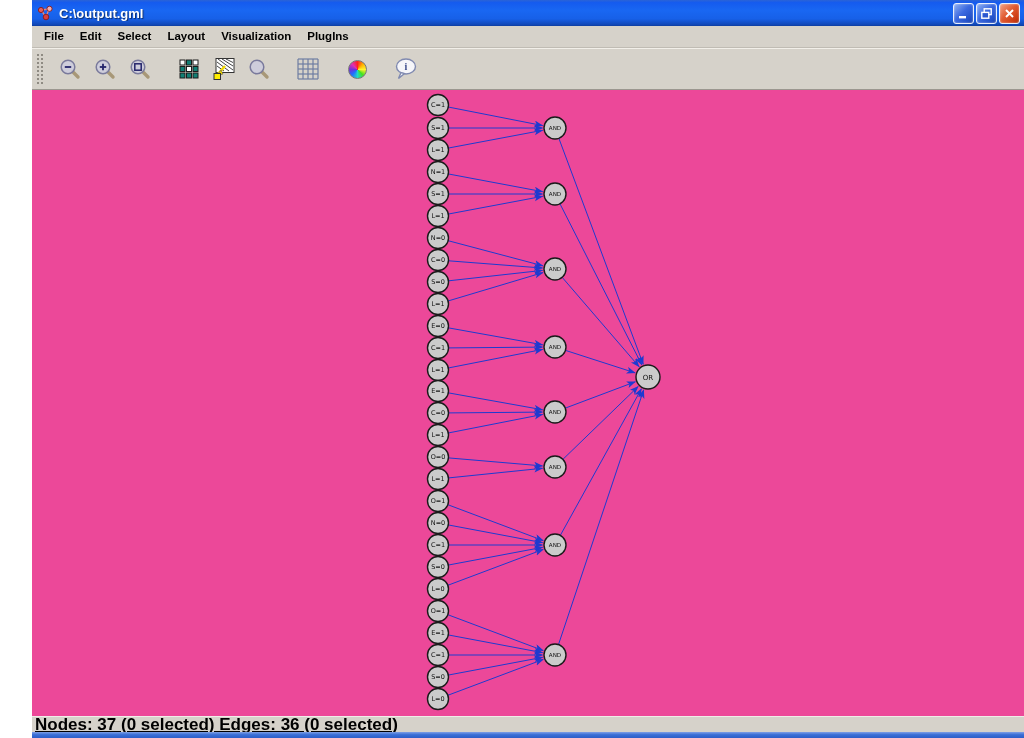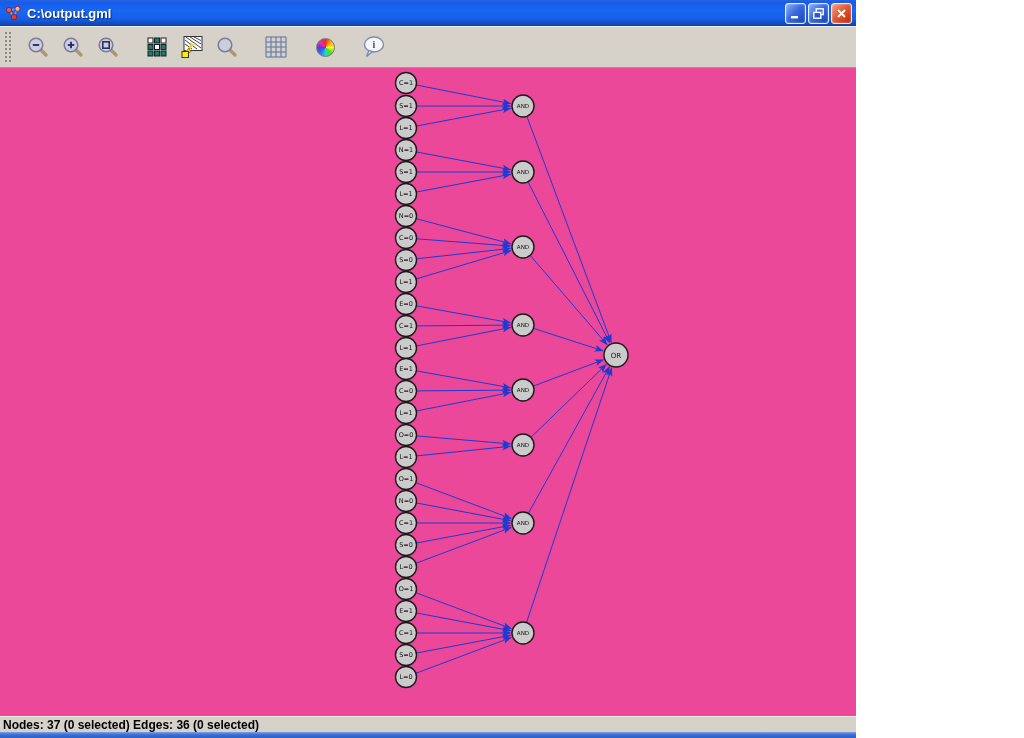--- a/index.html
+++ b/index.html
@@ -2,21 +2,21 @@
 <html><head>
 <meta charset="utf-8">
 <style>
   * { box-sizing: border-box; }
   html,body { margin:0; padding:0; }
   body {
     width:1024px; height:738px; overflow:hidden;
     font-family:"Liberation Sans", sans-serif;
     background:#fff;
   }
-  .window { display:flex; flex-direction:column; width:856px; height:738px; }
+  .window { display:flex; flex-direction:column; width:1024px; height:738px;padding-left:32px; }
 
   
   .titlebar {
     height:26px; flex:0 0 26px;
     background:linear-gradient(180deg,#2b63d6 0%,#155bef 10%,#1967f2 40%,#1760e8 72%,#1148b8 94%,#0d3da0 100%);
     display:flex; align-items:center; padding:0 4px 0 5px;
   }
   .app-icon { width:17px; height:17px; margin-right:5px; flex:0 0 auto; }
   .title-text {
     color:#fff; font-weight:bold; font-size:13px;
@@ -74,21 +74,21 @@
   
   .canvas { flex:1 1 auto; position:relative; background:#ec4899; }
   .canvas svg { position:absolute; left:0; top:0; }
 
   
   .statusbar {
     height:16px; flex:0 0 16px; background:#d6d2ca;
     border-top:1px solid #f0ede7;
     display:flex; align-items:center;
   }
-  .status-text { font-size:12px; font-weight:bold; color:#000; padding-left:3px; white-space:nowrap; }
+  .status-text { font-size:17px; font-weight:bold; color:#000; padding-left:3px; white-space:nowrap;text-decoration:underline; }
 
   .bottomstrip {
     height:6px; flex:0 0 6px;
     background:linear-gradient(180deg,#7f9fe6 0%,#3a6fd6 45%,#2d5ec8 100%);
   }
 </style>
 </head>
 <body>
 
 <div class="window">
@@ -117,20 +117,28 @@
       </button>
       <button class="win-btn close">
         <svg width="13" height="13" viewBox="0 0 13 13">
           <line x1="3" y1="3" x2="10" y2="10" stroke="#fff" stroke-width="2"></line>
           <line x1="10" y1="3" x2="3" y2="10" stroke="#fff" stroke-width="2"></line>
         </svg>
       </button>
     </div>
   </div>
 
+  <div class="menubar">
+    <span class="menu-item">File</span>
+    <span class="menu-item">Edit</span>
+    <span class="menu-item">Select</span>
+    <span class="menu-item">Layout</span>
+    <span class="menu-item">Visualization</span>
+    <span class="menu-item">PlugIns</span>
+  </div>
 
   <div class="toolbar">
     <div class="drag-handle"></div>
 
     <button class="tool">
       <svg width="24" height="24" viewBox="0 0 24 24">
         <line x1="14.5" y1="14.5" x2="20" y2="20" stroke="#a89878" stroke-width="3.4" stroke-linecap="round"></line>
         <circle cx="10" cy="10" r="6.8" fill="#ccccde" fill-opacity="0.85" stroke="#7a7a9c" stroke-width="1.5"></circle>
         <line x1="6.8" y1="10" x2="13.2" y2="10" stroke="#24246a" stroke-width="1.8"></line>
       </svg>

